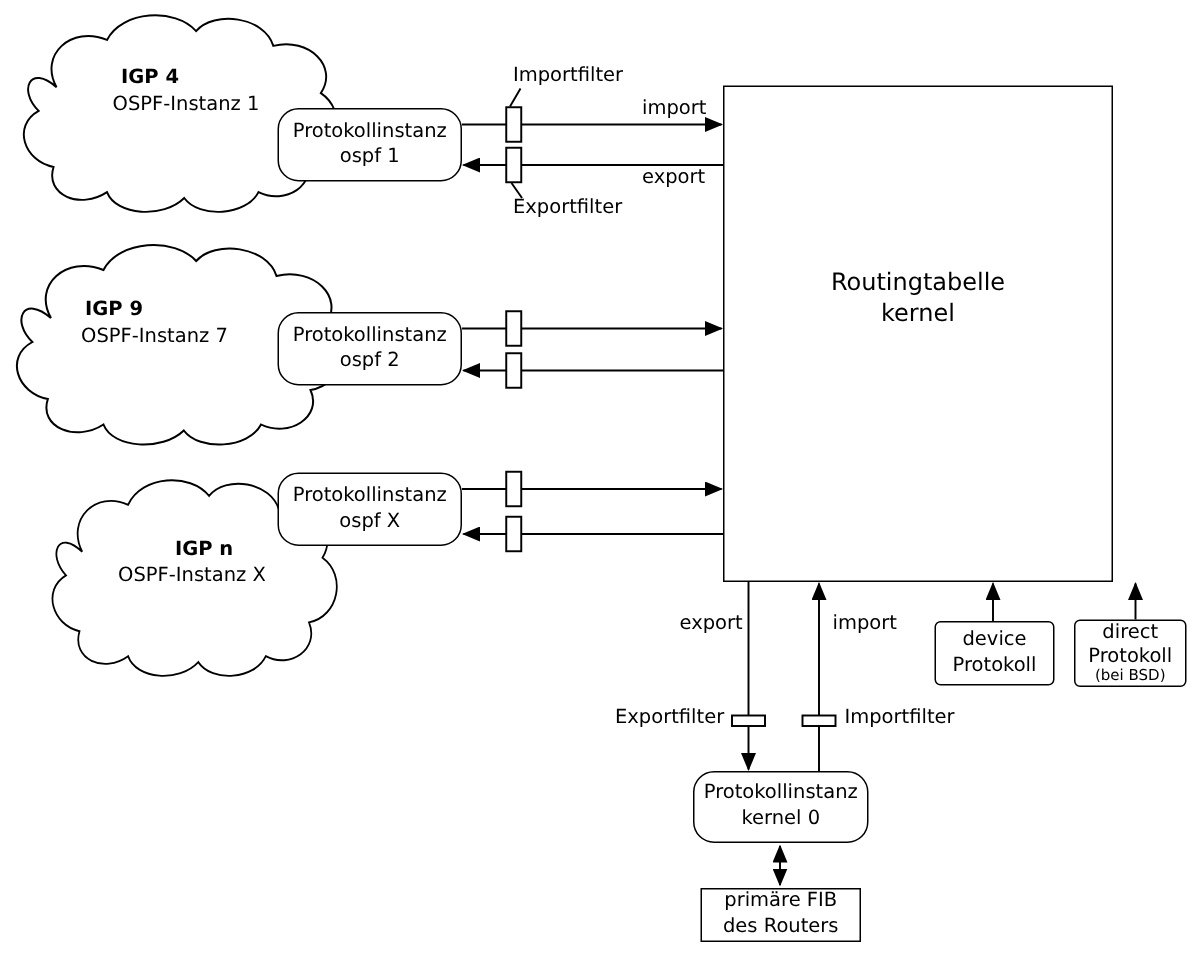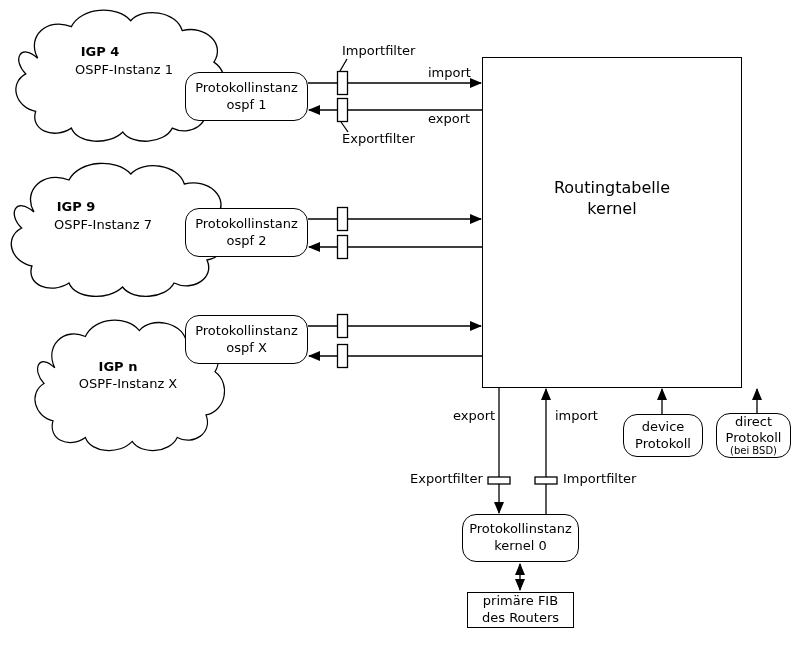--- a/index.html
+++ b/index.html
@@ -7,21 +7,21 @@
   .canvas{position:relative;width:800px;height:645px;background:#ffffff;overflow:hidden;
           font-family:"DejaVu Sans","Liberation Sans",sans-serif;color:#000;}
   .layer{position:absolute;left:0;top:0;}
   .lbl{position:absolute;font-size:13px;line-height:1.15;white-space:nowrap;color:#000;}
   .ctr{transform:translateX(-50%);}
   .bold{font-weight:bold;}
   .box{position:absolute;background:#ffffff;border:1.4px solid #000;box-sizing:border-box;
        display:flex;flex-direction:column;align-items:center;justify-content:center;
        text-align:left;font-size:13px;line-height:1.3;}
   .rounded{border-radius:14px;}
-  .rounded-sm{border-radius:14px;}
+  .rounded-sm{border-radius:4px;}
   .bigbox{justify-content:flex-start;padding-top:120px;font-size:16px;line-height:1.3;}
   .small{font-size:10px;line-height:1.2;}
   svg line, svg path, svg rect{shape-rendering:geometricPrecision;}
 </style>
 </head>
 <body>
 
 <div class="canvas">
 
   <svg class="layer" width="800" height="645" viewBox="0 0 800 645">
@@ -64,21 +64,21 @@
       <rect x="337.5" y="344.5" width="10" height="23"></rect>
       <rect x="488" y="477" width="22" height="7"></rect>
       <rect x="535" y="477" width="22" height="7"></rect>
     </g>
   </svg>
 
   <div class="lbl ctr bold" style="left:100px;top:45px;">IGP 4</div>
   <div class="lbl ctr" style="left:124px;top:63px;">OSPF-Instanz 1</div>
   <div class="lbl ctr bold" style="left:76px;top:200px;">IGP 9</div>
   <div class="lbl ctr" style="left:103px;top:218px;">OSPF-Instanz 7</div>
-  <div class="lbl ctr bold" style="left:94px;top:360px;padding-left:48px;">IGP n</div>
+  <div class="lbl ctr bold" style="left:112px;top:360px;padding-left:48px;">IGP n</div>
   <div class="lbl ctr" style="left:128px;top:377px;">OSPF-Instanz X</div>
 
   <div class="box rounded" style="left:185px;top:72px;width:123px;height:49px;">
     <div>Protokollinstanz</div>
     <div>ospf 1</div>
   </div>
   <div class="box rounded" style="left:185px;top:208px;width:123px;height:49px;">
     <div>Protokollinstanz</div>
     <div>ospf 2</div>
   </div>

